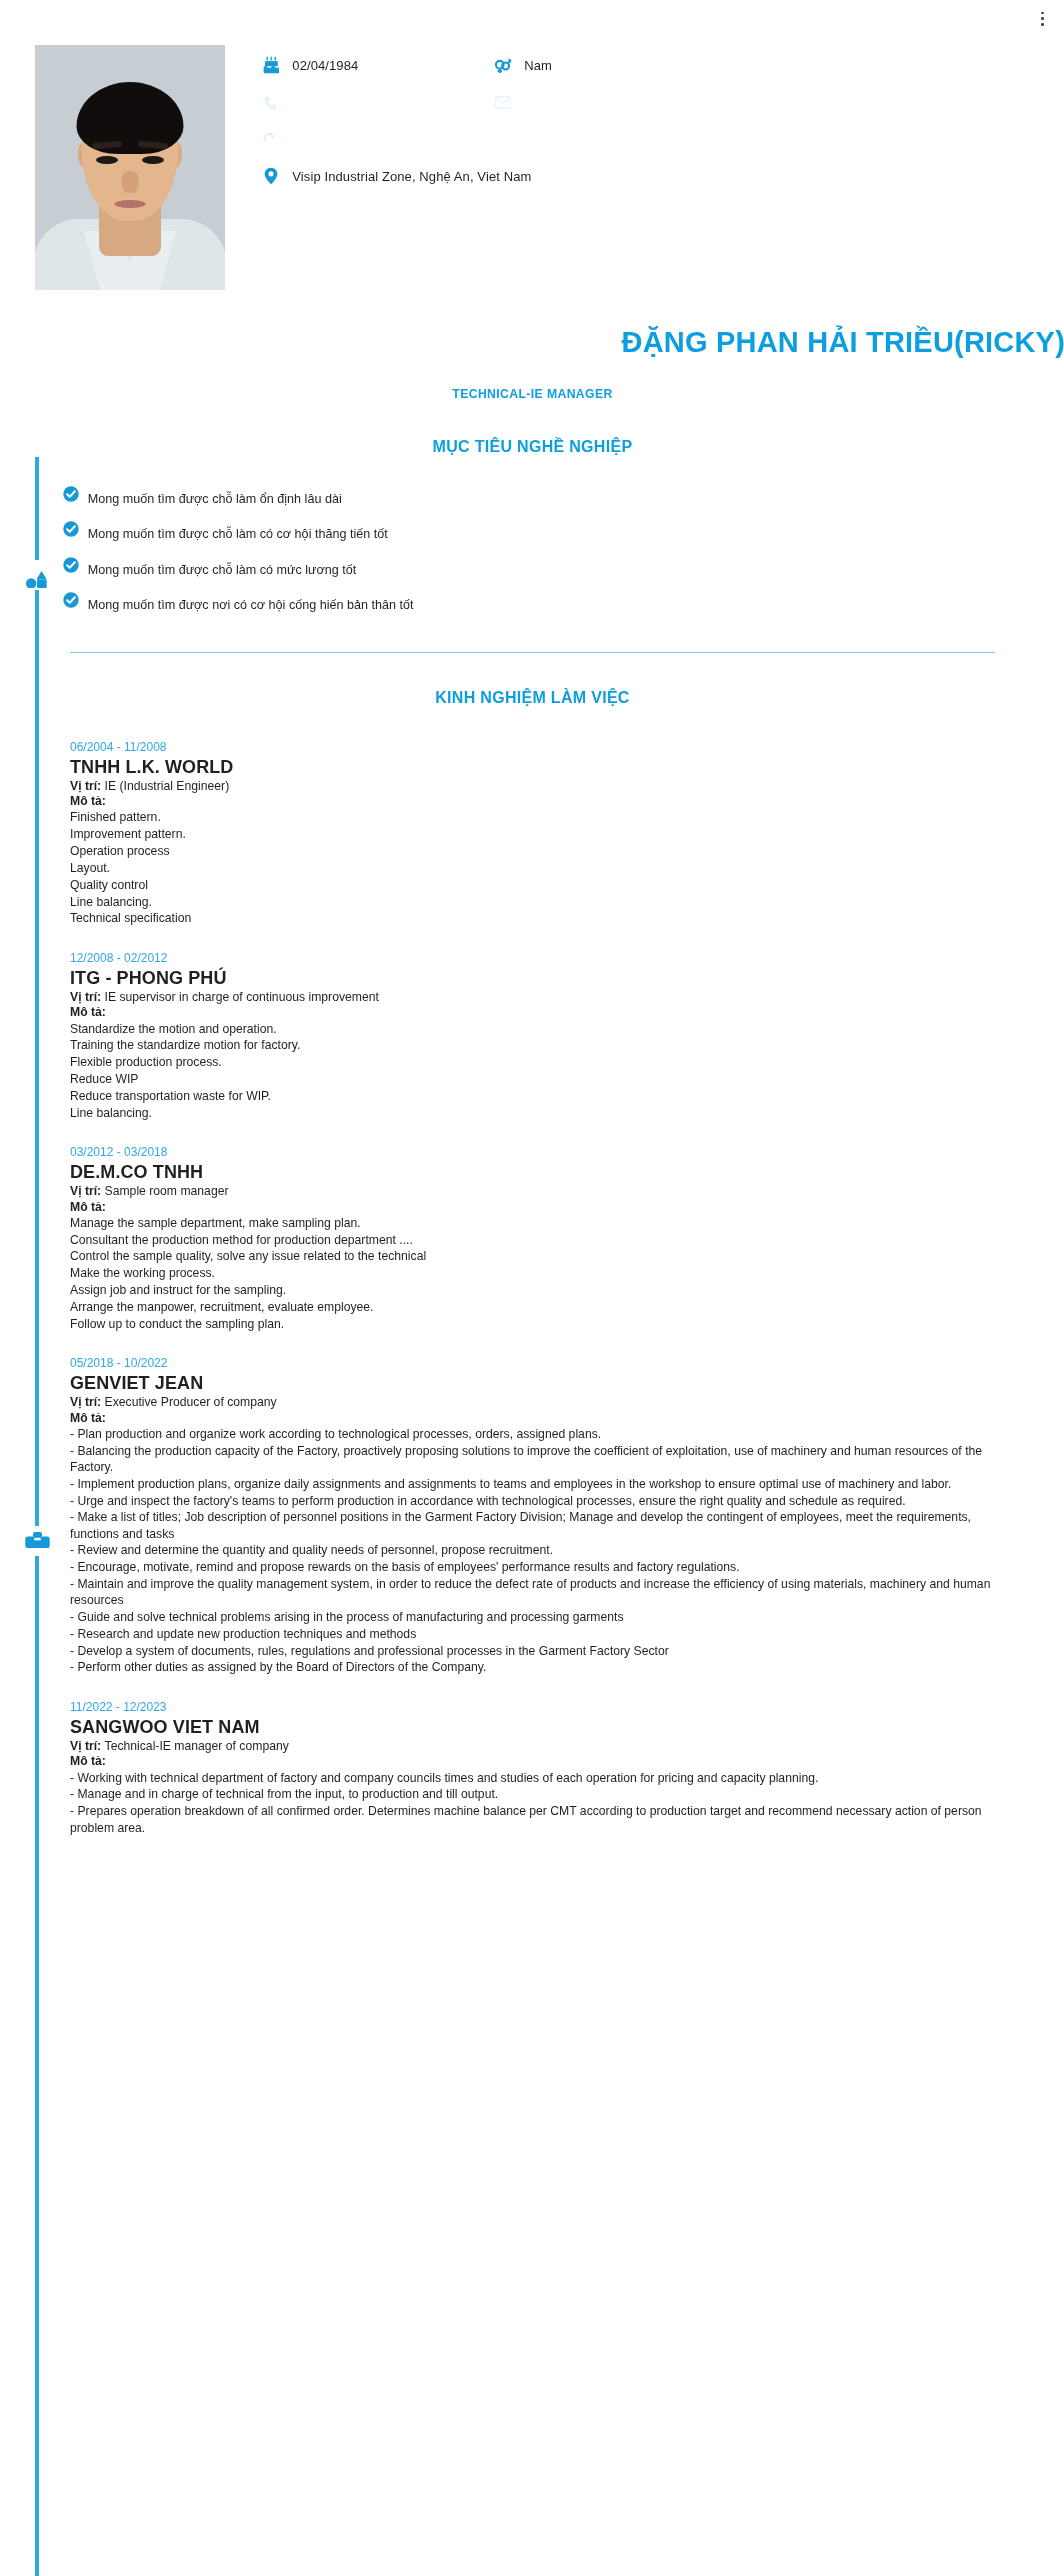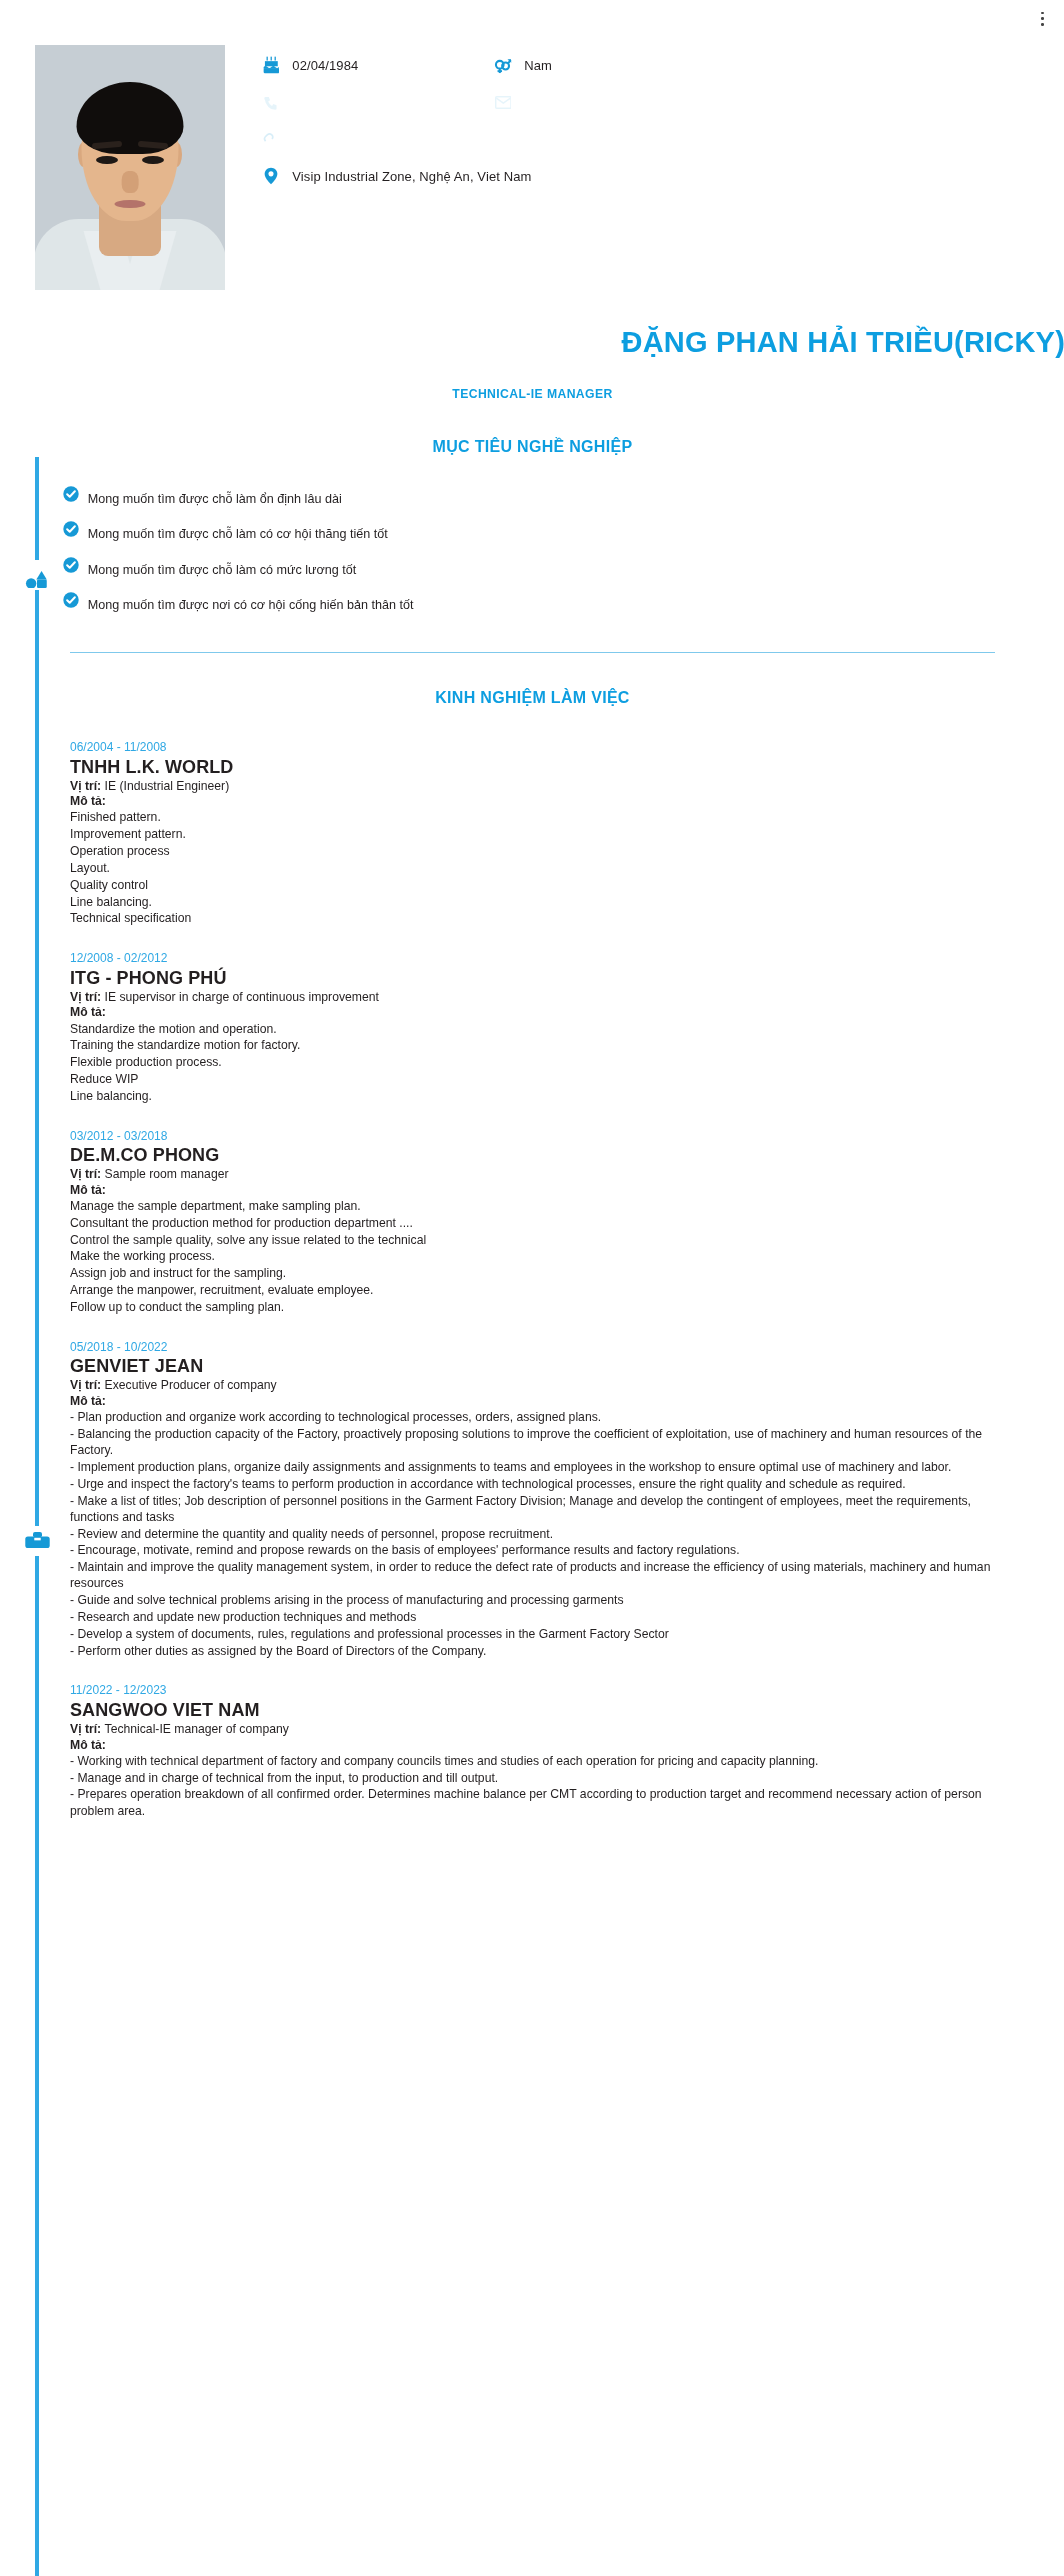--- a/index.html
+++ b/index.html
@@ -411,26 +411,27 @@
         <div class="job">
           <div class="job-dates">12/2008 - 02/2012</div>
           <div class="job-company">ITG - PHONG PHÚ</div>
           <div class="job-pos"><b>Vị trí: </b><span>IE supervisor in charge of continuous improvement</span></div>
           <div class="job-desc-label">Mô tả:</div>
           <div class="job-desc">
             <div>Standardize the motion and operation.</div>
             <div>Training the standardize motion for factory.</div>
             <div>Flexible production process.</div>
             <div>Reduce WIP</div>
+            <div>Reduce transportation waste for WIP.</div>
             <div>Line balancing.</div>
           </div>
         </div>
         <div class="job">
           <div class="job-dates">03/2012 - 03/2018</div>
-          <div class="job-company">DE.M.CO PHONG</div>
+          <div class="job-company">DE.M.CO TNHH</div>
           <div class="job-pos"><b>Vị trí: </b><span>Sample room manager</span></div>
           <div class="job-desc-label">Mô tả:</div>
           <div class="job-desc">
             <div>Manage the sample department, make sampling plan.</div>
             <div>Consultant the production method for production department ....</div>
             <div>Control the sample quality, solve any issue related to the technical</div>
             <div>Make the working process.</div>
             <div>Assign job and instruct for the sampling.</div>
             <div>Arrange the manpower, recruitment, evaluate employee.</div>
             <div>Follow up to conduct the sampling plan.</div>

